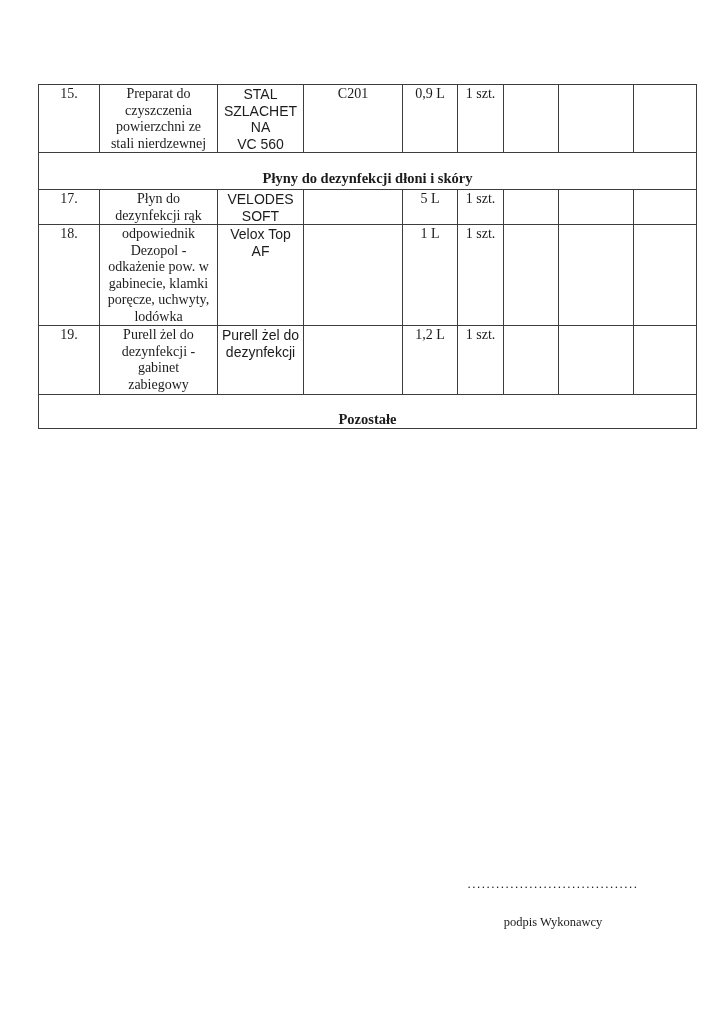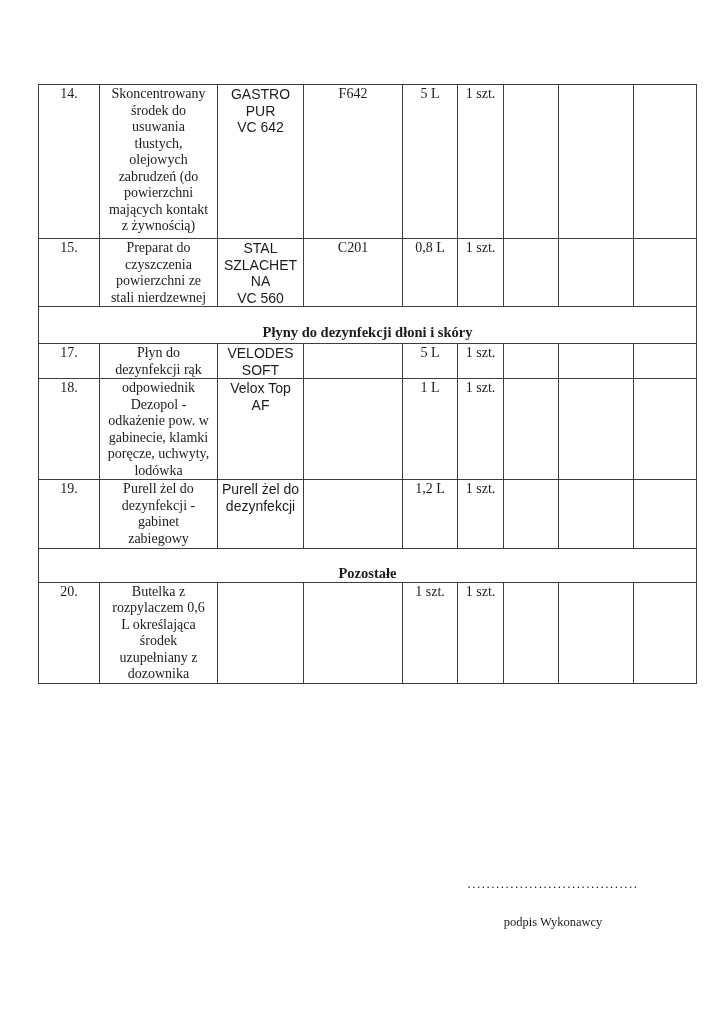--- a/index.html
+++ b/index.html
@@ -89,53 +89,32 @@
       <col style="width:86px">
       <col style="width:99px">
       <col style="width:55px">
       <col style="width:46px">
       <col style="width:55px">
       <col style="width:75px">
       <col style="width:63px">
     </colgroup>
     <tbody>
 
-      <tr style="height:154px">
-        <td class="cell-lp">14.</td>
-        <td class="cell-desc">Skoncentrowany
-środek do
-usuwania
-tłustych,
-olejowych
-zabrudzeń (do
-powierzchni
-mających kontakt
-z żywnością)</td>
-        <td class="cell-prod">GASTRO
-PUR
-VC 642</td>
-        <td class="cell-code">F642</td>
-        <td class="cell-cap">5 L</td>
-        <td class="cell-qty">1 szt.</td>
-        <td class="cell-blank"></td>
-        <td class="cell-blank"></td>
-        <td class="cell-blank"></td>
-      </tr>
 
       <tr style="height:66px">
         <td class="cell-lp">15.</td>
         <td class="cell-desc">Preparat do
 czyszczenia
 powierzchni ze
 stali nierdzewnej</td>
         <td class="cell-prod">STAL
 SZLACHETNA
 VC 560</td>
         <td class="cell-code">C201</td>
-        <td class="cell-cap">0,8 L</td>
+        <td class="cell-cap">0,9 L</td>
         <td class="cell-qty">1 szt.</td>
         <td class="cell-blank"></td>
         <td class="cell-blank"></td>
         <td class="cell-blank"></td>
       </tr>
 
 
       <tr class="section-row section-row-1" style="height:37px">
         <td colspan="9">Płyny do dezynfekcji dłoni i skóry</td>
       </tr>
@@ -184,36 +163,20 @@
         <td class="cell-qty">1 szt.</td>
         <td class="cell-blank"></td>
         <td class="cell-blank"></td>
         <td class="cell-blank"></td>
       </tr>
 
       <tr class="section-row section-row-2" style="height:33px">
         <td colspan="9">Pozostałe</td>
       </tr>
 
-      <tr style="height:99px">
-        <td class="cell-lp">20.</td>
-        <td class="cell-desc">Butelka z
-rozpylaczem 0,6
-L określająca
-środek
-uzupełniany z
-dozownika</td>
-        <td class="cell-prod"></td>
-        <td class="cell-code"></td>
-        <td class="cell-cap">1 szt.</td>
-        <td class="cell-qty">1 szt.</td>
-        <td class="cell-blank"></td>
-        <td class="cell-blank"></td>
-        <td class="cell-blank"></td>
-      </tr>
 
     </tbody>
   </table>
 
   <div class="signature-block">
     <div class="signature-dots">....................................</div>
     <div class="signature-label">podpis Wykonawcy</div>
   </div>
 
 </div>

